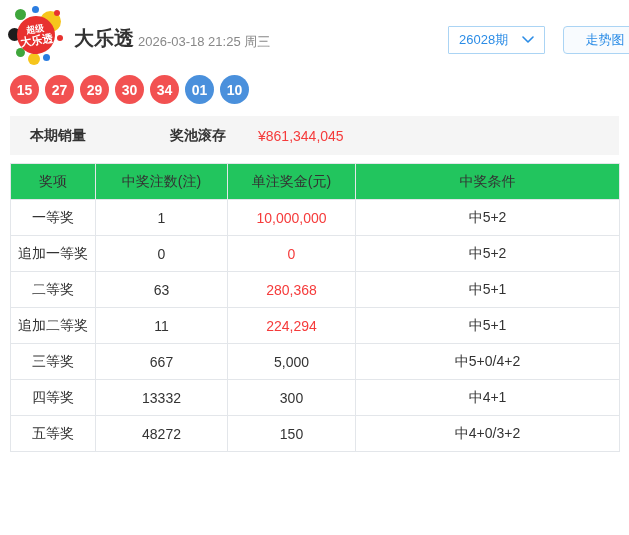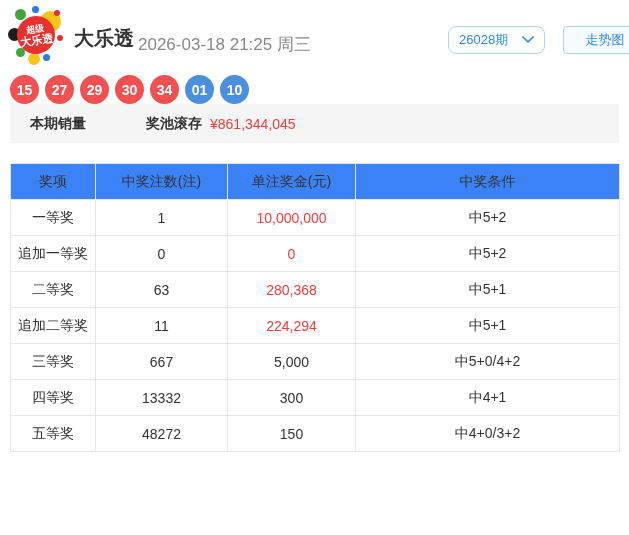--- a/index.html
+++ b/index.html
@@ -24,25 +24,25 @@
   .logo-main {
     position:absolute; left:9px; top:10px; width:38px; height:38px;
     background:#e8312f; border-radius:50%; z-index:2;
     display:flex; flex-direction:column; align-items:center; justify-content:center;
     transform:rotate(-8deg);
   }
   .logo-line1 { color:#fff; font-size:9px;  font-weight:bold; line-height:10px; white-space:nowrap; }
   .logo-line2 { color:#fff; font-size:11px; font-weight:bold; line-height:12px; white-space:nowrap; }
 
   .page-title { position:absolute; left:74px; top:27px; font-size:20px; font-weight:bold; color:#333; line-height:22px; }
-  .datetime   { position:absolute; left:138px; top:33px; font-size:17px; color:#888; }
+  .datetime   { position:absolute; left:138px; top:33px; font-size:13px; color:#888; }
 
   .select-box {
     position:absolute; left:448px; top:26px; width:97px; height:28px;
-    border:1px solid #abd4f4; border-radius:8px; background:#fff;
+    border:1px solid #abd4f4; border-radius:1px; background:#fff;
     color:#2b8ce6; font-size:13px; display:flex; align-items:center;
     justify-content:space-between; padding:0 10px; cursor:pointer;
   }
   .trend-btn {
     position:absolute; left:563px; top:26px; width:84px; height:28px;
     border:1px solid #abd4f4; border-radius:4px; background:#f8fbfe;
     color:#2b8ce6; font-size:13px; display:flex; align-items:center;
     justify-content:center; cursor:pointer;
   }
   .chevron { display:flex; align-items:center; }
@@ -51,38 +51,39 @@
   .balls { position:absolute; left:10px; top:75px; display:flex; gap:6px; }
   .ball {
     width:29px; height:29px; border-radius:50%; color:#fff;
     font-weight:bold; font-size:14px; display:flex; align-items:center; justify-content:center;
   }
   .ball.front { background:var(--front-ball,#f25151); }
   .ball.back  { background:var(--back-ball,#4a90dc); }
 
   
   .sales {
-    position:absolute; left:10px; top:104px; width:609px; height:39px;
+    position:absolute; left:10px; top:116px; width:609px; height:39px;
     background:#f5f5f5; display:flex; align-items:center; font-size:14px;
     padding-left:20px;
+    gap:24px;
   }
   .sales .lbl { font-weight:bold; color:#333; }
   .sales .val { color:var(--highlight-red,#f53b3b); margin-left:8px; }
   .sales .lbl2 { margin-left:60px; }
 
   
   table.prize {
     position:absolute; left:10px; top:163px; width:609px;
     border-collapse:collapse; table-layout:fixed; font-size:14px;
   }
   .prize th, .prize td {
     border:1px solid #e3e6ea; text-align:center; height:36px;
     padding:0; color:#333; font-weight:normal;
   }
-  .prize th { background:#3b82f6; }
+  .prize th { background:#22c55e; }
   .prize td.red { color:var(--highlight-red,#f53b3b); }
 </style>
 </head>
 <body>
 
 <div class="logo">
   <span class="dot d-green-tl"></span>
   <span class="dot d-blue-t"></span>
   <span class="dot d-yellow-big"></span>
   <span class="dot d-red-tr"></span>

